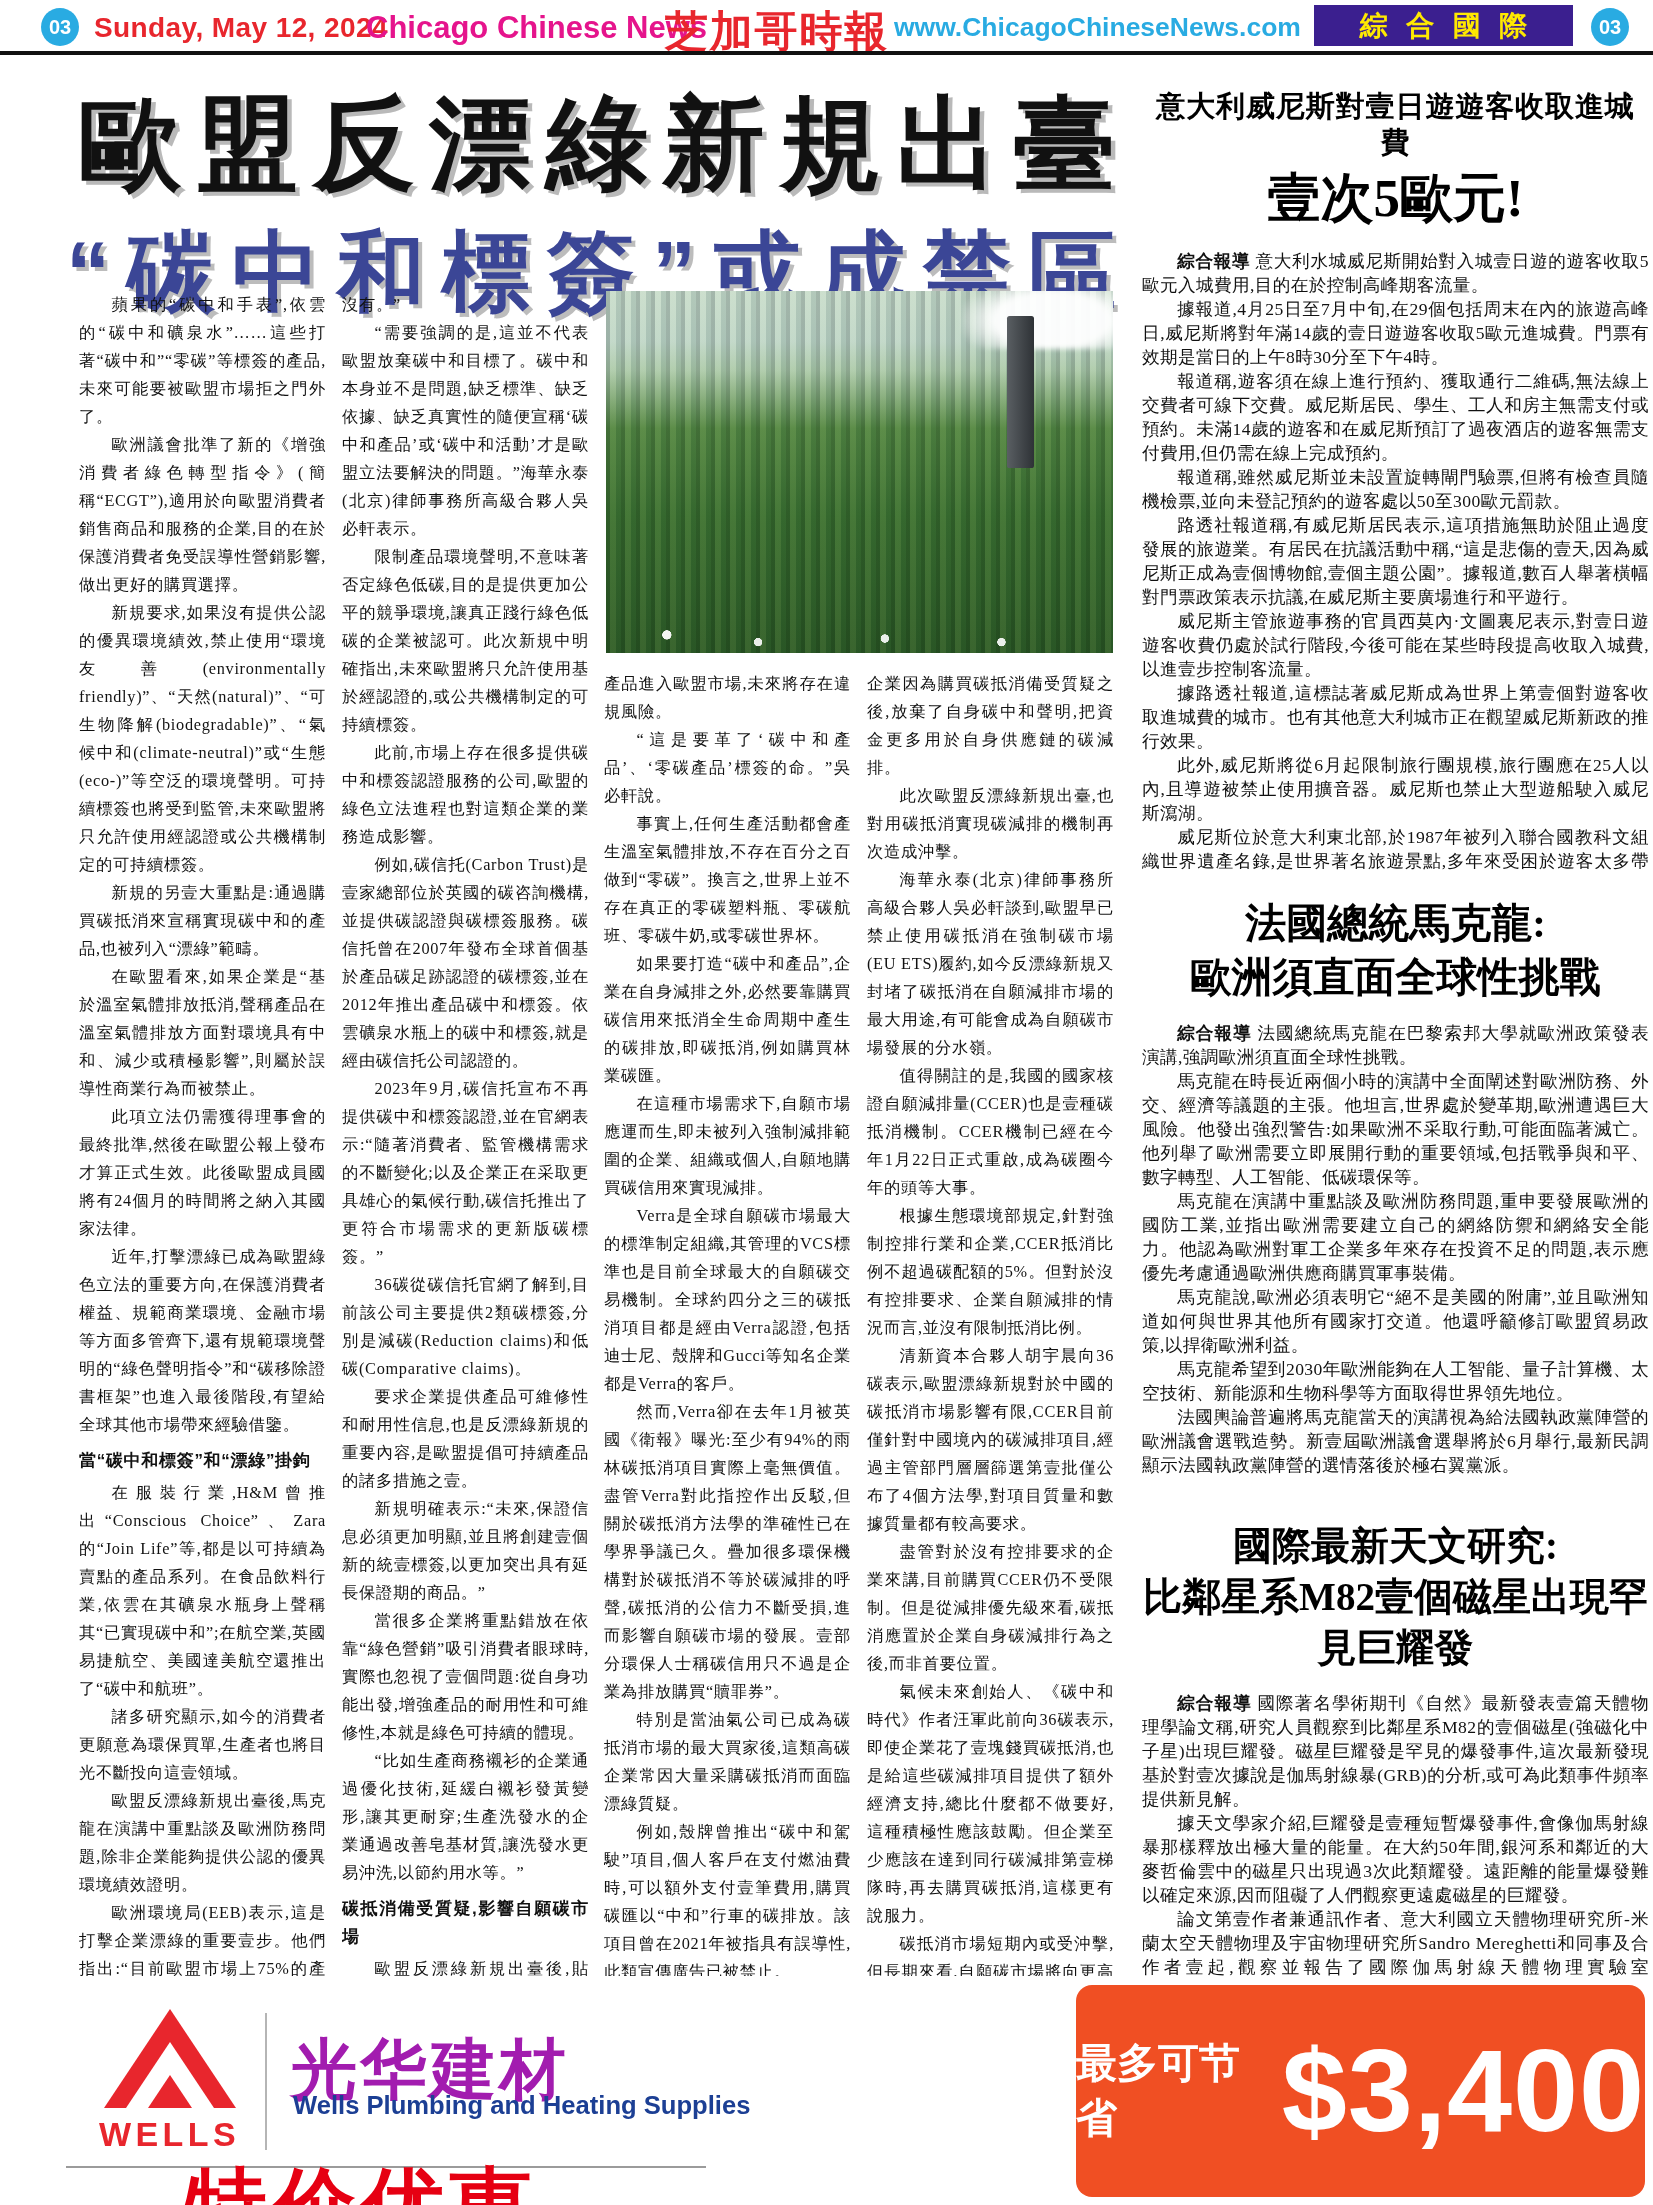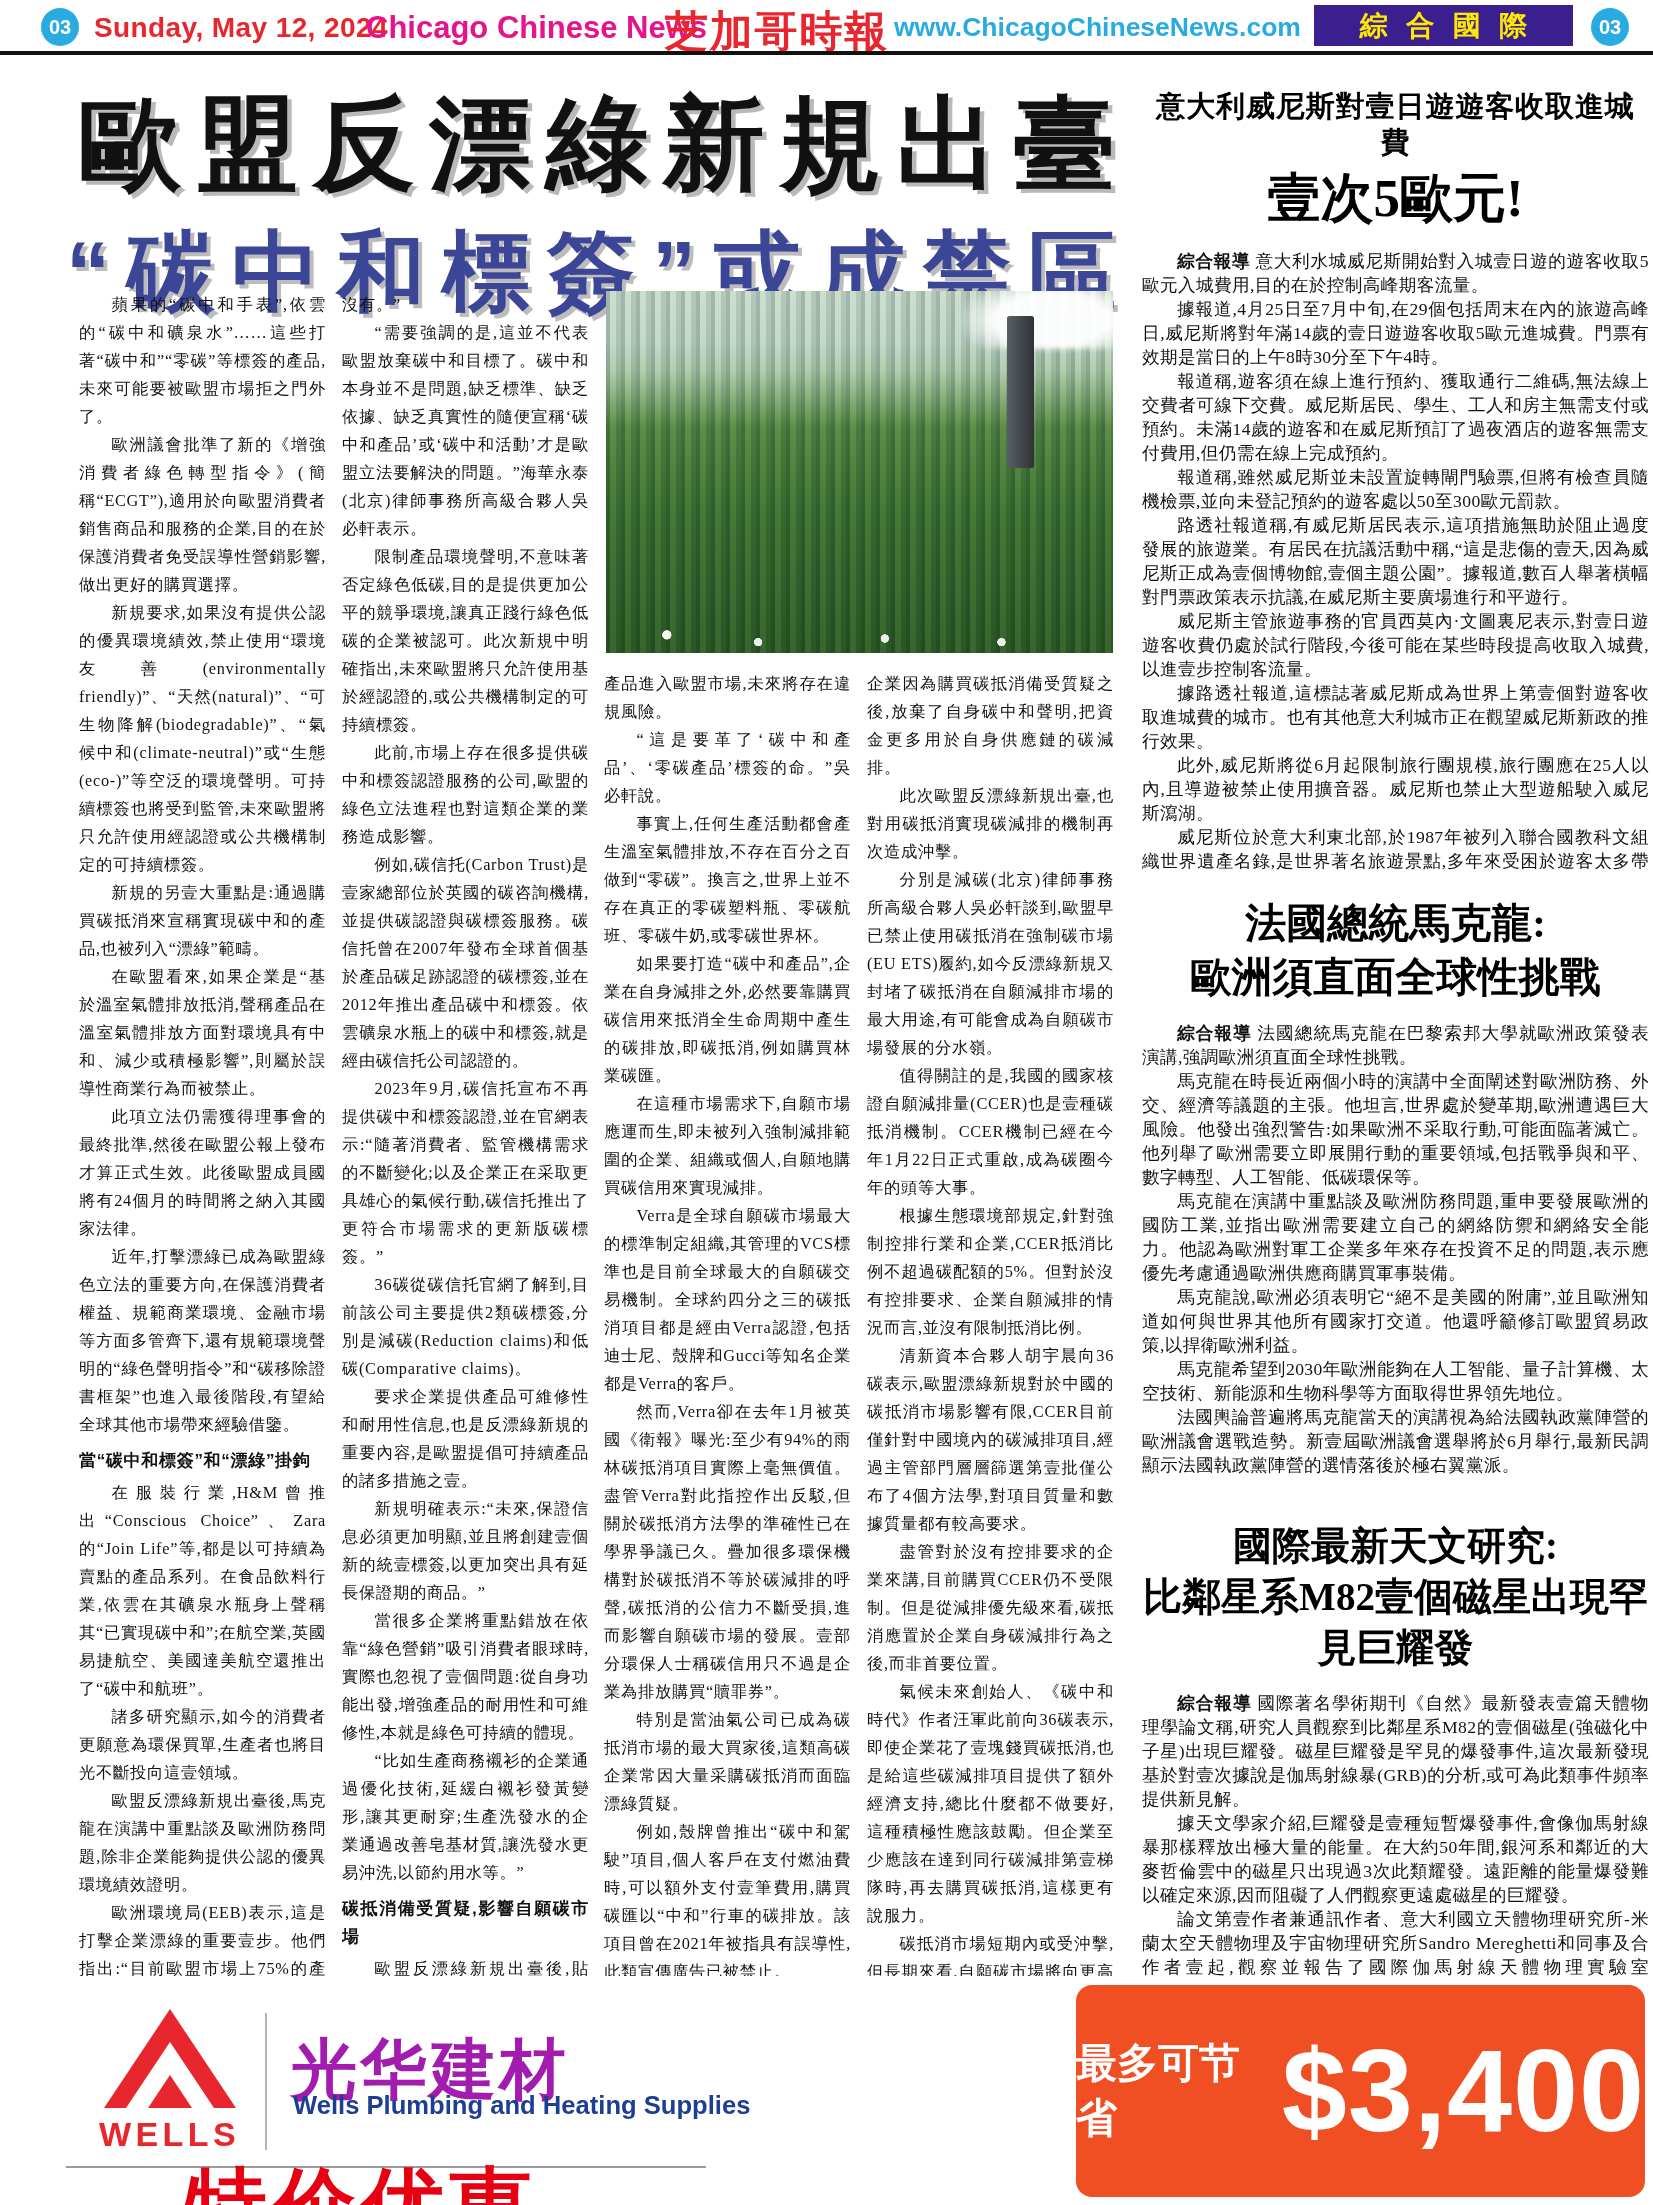--- a/index.html
+++ b/index.html
@@ -143,21 +143,21 @@
       <p class="para">在這種市場需求下,自願市場應運而生,即未被列入強制減排範圍的企業、組織或個人,自願地購買碳信用來實現減排。</p>
       <p class="para">Verra是全球自願碳市場最大的標準制定組織,其管理的VCS標準也是目前全球最大的自願碳交易機制。全球約四分之三的碳抵消項目都是經由Verra認證,包括迪士尼、殼牌和Gucci等知名企業都是Verra的客戶。</p>
       <p class="para">然而,Verra卻在去年1月被英國《衛報》曝光:至少有94%的雨林碳抵消項目實際上毫無價值。盡管Verra對此指控作出反駁,但關於碳抵消方法學的準確性已在學界爭議已久。疊加很多環保機構對於碳抵消不等於碳減排的呼聲,碳抵消的公信力不斷受損,進而影響自願碳市場的發展。壹部分環保人士稱碳信用只不過是企業為排放購買“贖罪券”。</p>
       <p class="para">特別是當油氣公司已成為碳抵消市場的最大買家後,這類高碳企業常因大量采購碳抵消而面臨漂綠質疑。</p>
       <p class="para">例如,殼牌曾推出“碳中和駕駛”項目,個人客戶在支付燃油費時,可以額外支付壹筆費用,購買碳匯以“中和”行車的碳排放。該項目曾在2021年被指具有誤導性,此類宣傳廣告已被禁止。</p>
       <p class="para">碳抵消市場由此備受質疑,企業購買碳抵消的熱情也明顯減退。36碳此前報道過,雀巢、Gucci等</p>
     </div>
   <div class="col" id="col4">
       <p class="para cont">企業因為購買碳抵消備受質疑之後,放棄了自身碳中和聲明,把資金更多用於自身供應鏈的碳減排。</p>
       <p class="para">此次歐盟反漂綠新規出臺,也對用碳抵消實現碳減排的機制再次造成沖擊。</p>
-      <p class="para">分別是減碳(北京)律師事務所高級合夥人吳必軒談到,歐盟早已禁止使用碳抵消在強制碳市場(EU ETS)履約,如今反漂綠新規又封堵了碳抵消在自願減排市場的最大用途,有可能會成為自願碳市場發展的分水嶺。</p>
+      <p class="para">海華永泰(北京)律師事務所高級合夥人吳必軒談到,歐盟早已禁止使用碳抵消在強制碳市場(EU ETS)履約,如今反漂綠新規又封堵了碳抵消在自願減排市場的最大用途,有可能會成為自願碳市場發展的分水嶺。</p>
       <p class="para">值得關註的是,我國的國家核證自願減排量(CCER)也是壹種碳抵消機制。CCER機制已經在今年1月22日正式重啟,成為碳圈今年的頭等大事。</p>
       <p class="para">根據生態環境部規定,針對強制控排行業和企業,CCER抵消比例不超過碳配額的5%。但對於沒有控排要求、企業自願減排的情況而言,並沒有限制抵消比例。</p>
       <p class="para">清新資本合夥人胡宇晨向36碳表示,歐盟漂綠新規對於中國的碳抵消市場影響有限,CCER目前僅針對中國境內的碳減排項目,經過主管部門層層篩選第壹批僅公布了4個方法學,對項目質量和數據質量都有較高要求。</p>
       <p class="para">盡管對於沒有控排要求的企業來講,目前購買CCER仍不受限制。但是從減排優先級來看,碳抵消應置於企業自身碳減排行為之後,而非首要位置。</p>
       <p class="para">氣候未來創始人、《碳中和時代》作者汪軍此前向36碳表示,即使企業花了壹塊錢買碳抵消,也是給這些碳減排項目提供了額外經濟支持,總比什麼都不做要好,這種積極性應該鼓勵。但企業至少應該在達到同行碳減排第壹梯隊時,再去購買碳抵消,這樣更有說服力。</p>
       <p class="para">碳抵消市場短期內或受沖擊,但長期來看,自願碳市場將向更高質量碳減排的方向發展。</p>
     </div>
 
   <div id="photo">
     <div id="smoke"></div>

